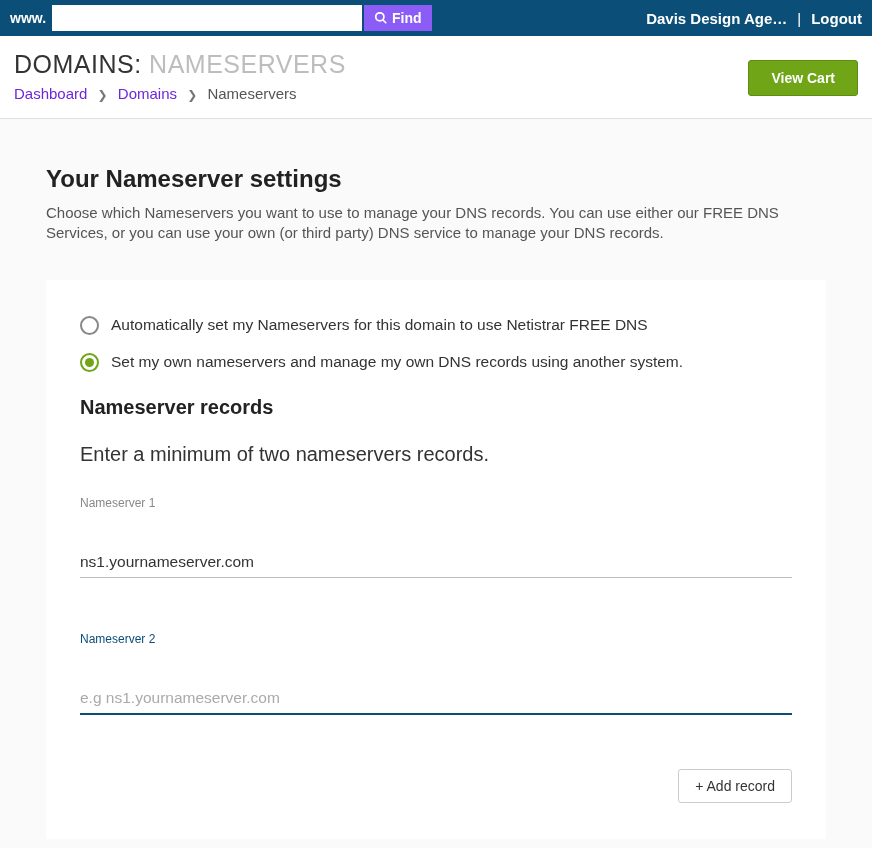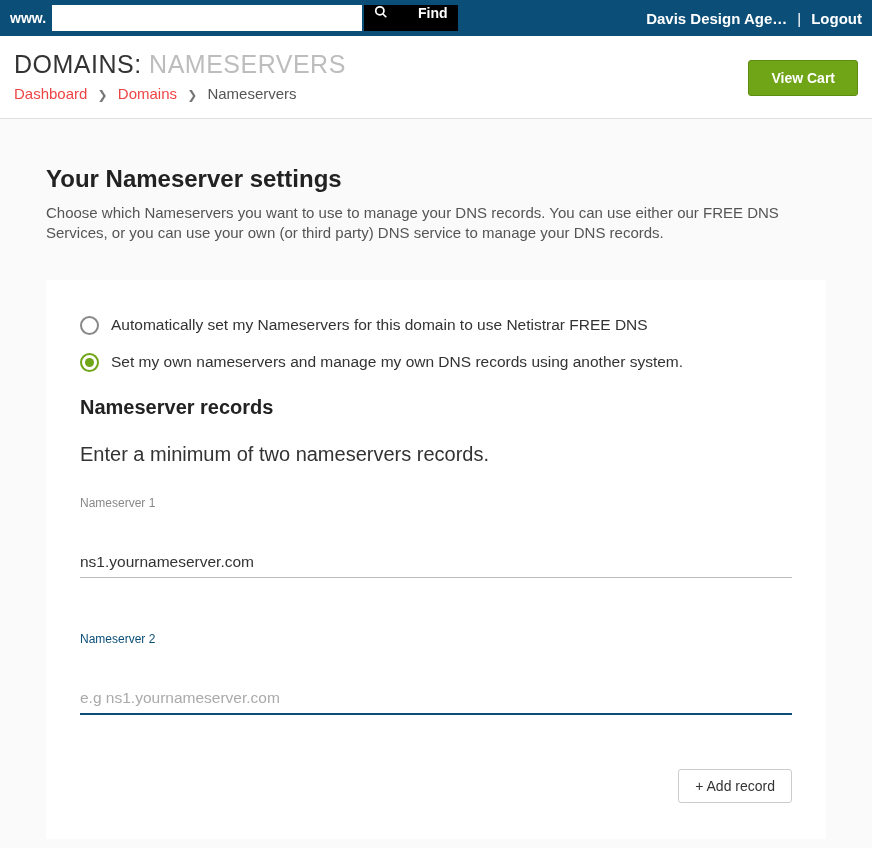--- a/index.html
+++ b/index.html
@@ -1,32 +1,32 @@
 <!DOCTYPE html>
 <html><head>
 <meta charset="utf-8">
 <style>
   * { box-sizing: border-box; margin: 0; padding: 0; }
   body { font-family: -apple-system, "Helvetica Neue", Arial, sans-serif; background: #fafafa; width: 872px; }
   
   .topbar { background: #0b4f78; height: 36px; display: flex; align-items: center; padding: 0 10px; color: #fff; }
   .topbar-prefix { font-weight: 700; font-size: 14px; margin-right: 6px; }
   .search-input { height: 26px; width: 310px; border: none; background: #fff; padding: 0 6px; font-size: 13px; }
-  .find-btn { display: flex; align-items: flex-start; background: #000000; border: none; color: #fff; font-weight: 700; font-size: 14px; padding: 0 10px; height: 26px; cursor: pointer; margin-left: 2px; gap: 26px; }
+  .find-btn { display: flex; align-items: center; background: #8b5cf6; border: none; color: #fff; font-weight: 700; font-size: 14px; padding: 0 10px; height: 26px; cursor: pointer; margin-left: 2px; }
   .find-btn svg { margin-right: 4px; }
   .topbar-spacer { flex: 1; }
   .account-name { font-weight: 700; font-size: 15px; }
   .separator { margin: 0 10px; color: #fff; font-size: 15px; }
   .logout { font-weight: 700; font-size: 15px; cursor: pointer; }
   
   .header-region { background: #fff; padding: 14px 14px 16px 14px; border-bottom: 1px solid #e0e0e0; position: relative; }
   .page-title { font-size: 25px; font-weight: 400; color: #333; letter-spacing: 0.5px; }
   .page-title .sub { color: #bdbdbd; }
   .breadcrumb { margin-top: 6px; font-size: 15px; color: #555; }
-  .breadcrumb a { color: #ef4444; text-decoration: none; cursor: pointer; }
+  .breadcrumb a { color: #6d28d9; text-decoration: none; cursor: pointer; }
   .breadcrumb .chev { margin: 0 6px; color: #777; font-size: 12px; }
   .view-cart-btn { position: absolute; right: 14px; top: 24px; background: #6fa516; color: #fff; border: 1px solid #5d8c11; font-weight: 700; font-size: 14px; padding: 9px 22px; border-radius: 3px; cursor: pointer; }
   
   .content { padding: 46px 46px 30px 46px; }
   .section-title { font-size: 24px; font-weight: 700; color: #222; margin-bottom: 10px; }
   .section-desc { font-size: 15px; color: #555; line-height: 1.35; max-width: 790px; }
   
   .card { background: #fff; margin-top: 36px; padding: 36px 34px 36px 34px; }
   
   .radio-row { display: flex; align-items: center; margin-bottom: 18px; cursor: pointer; }

